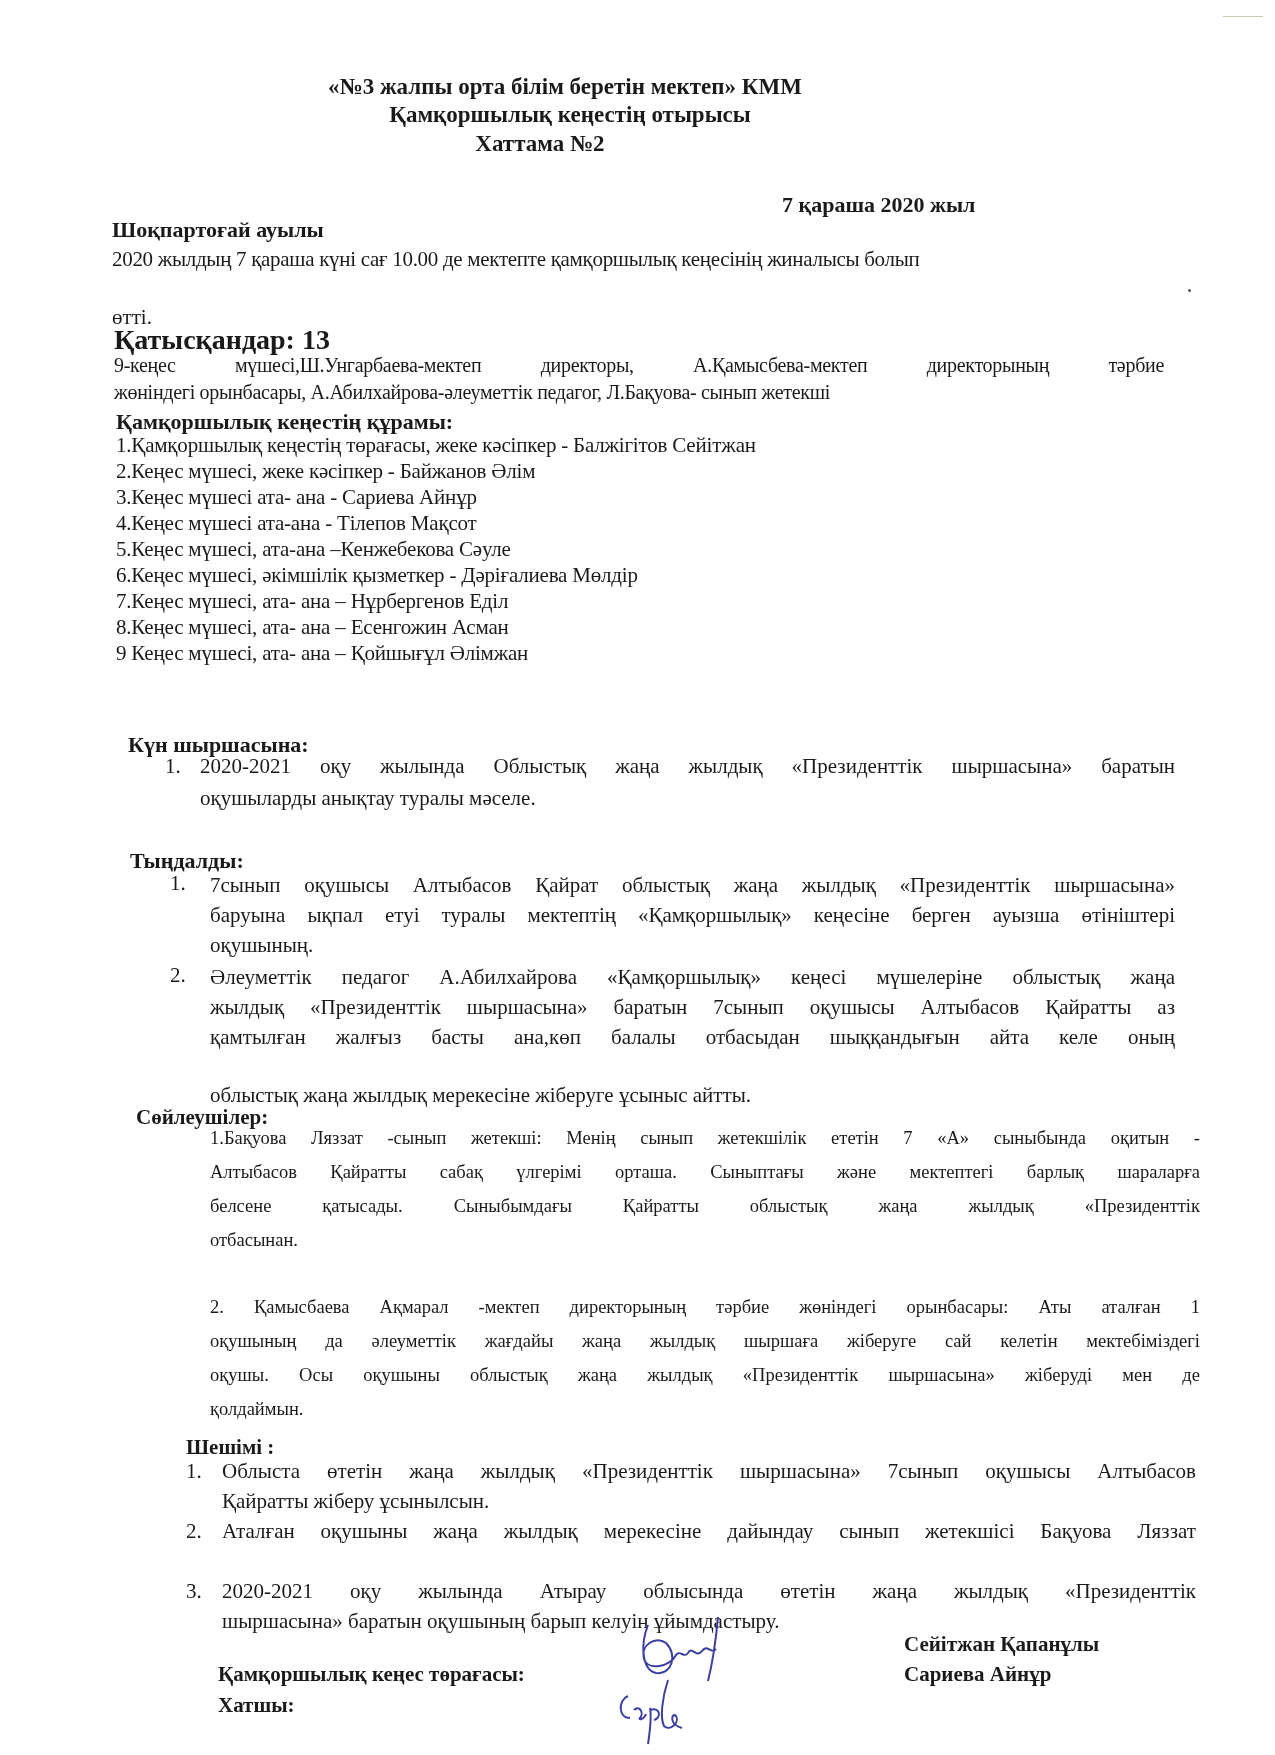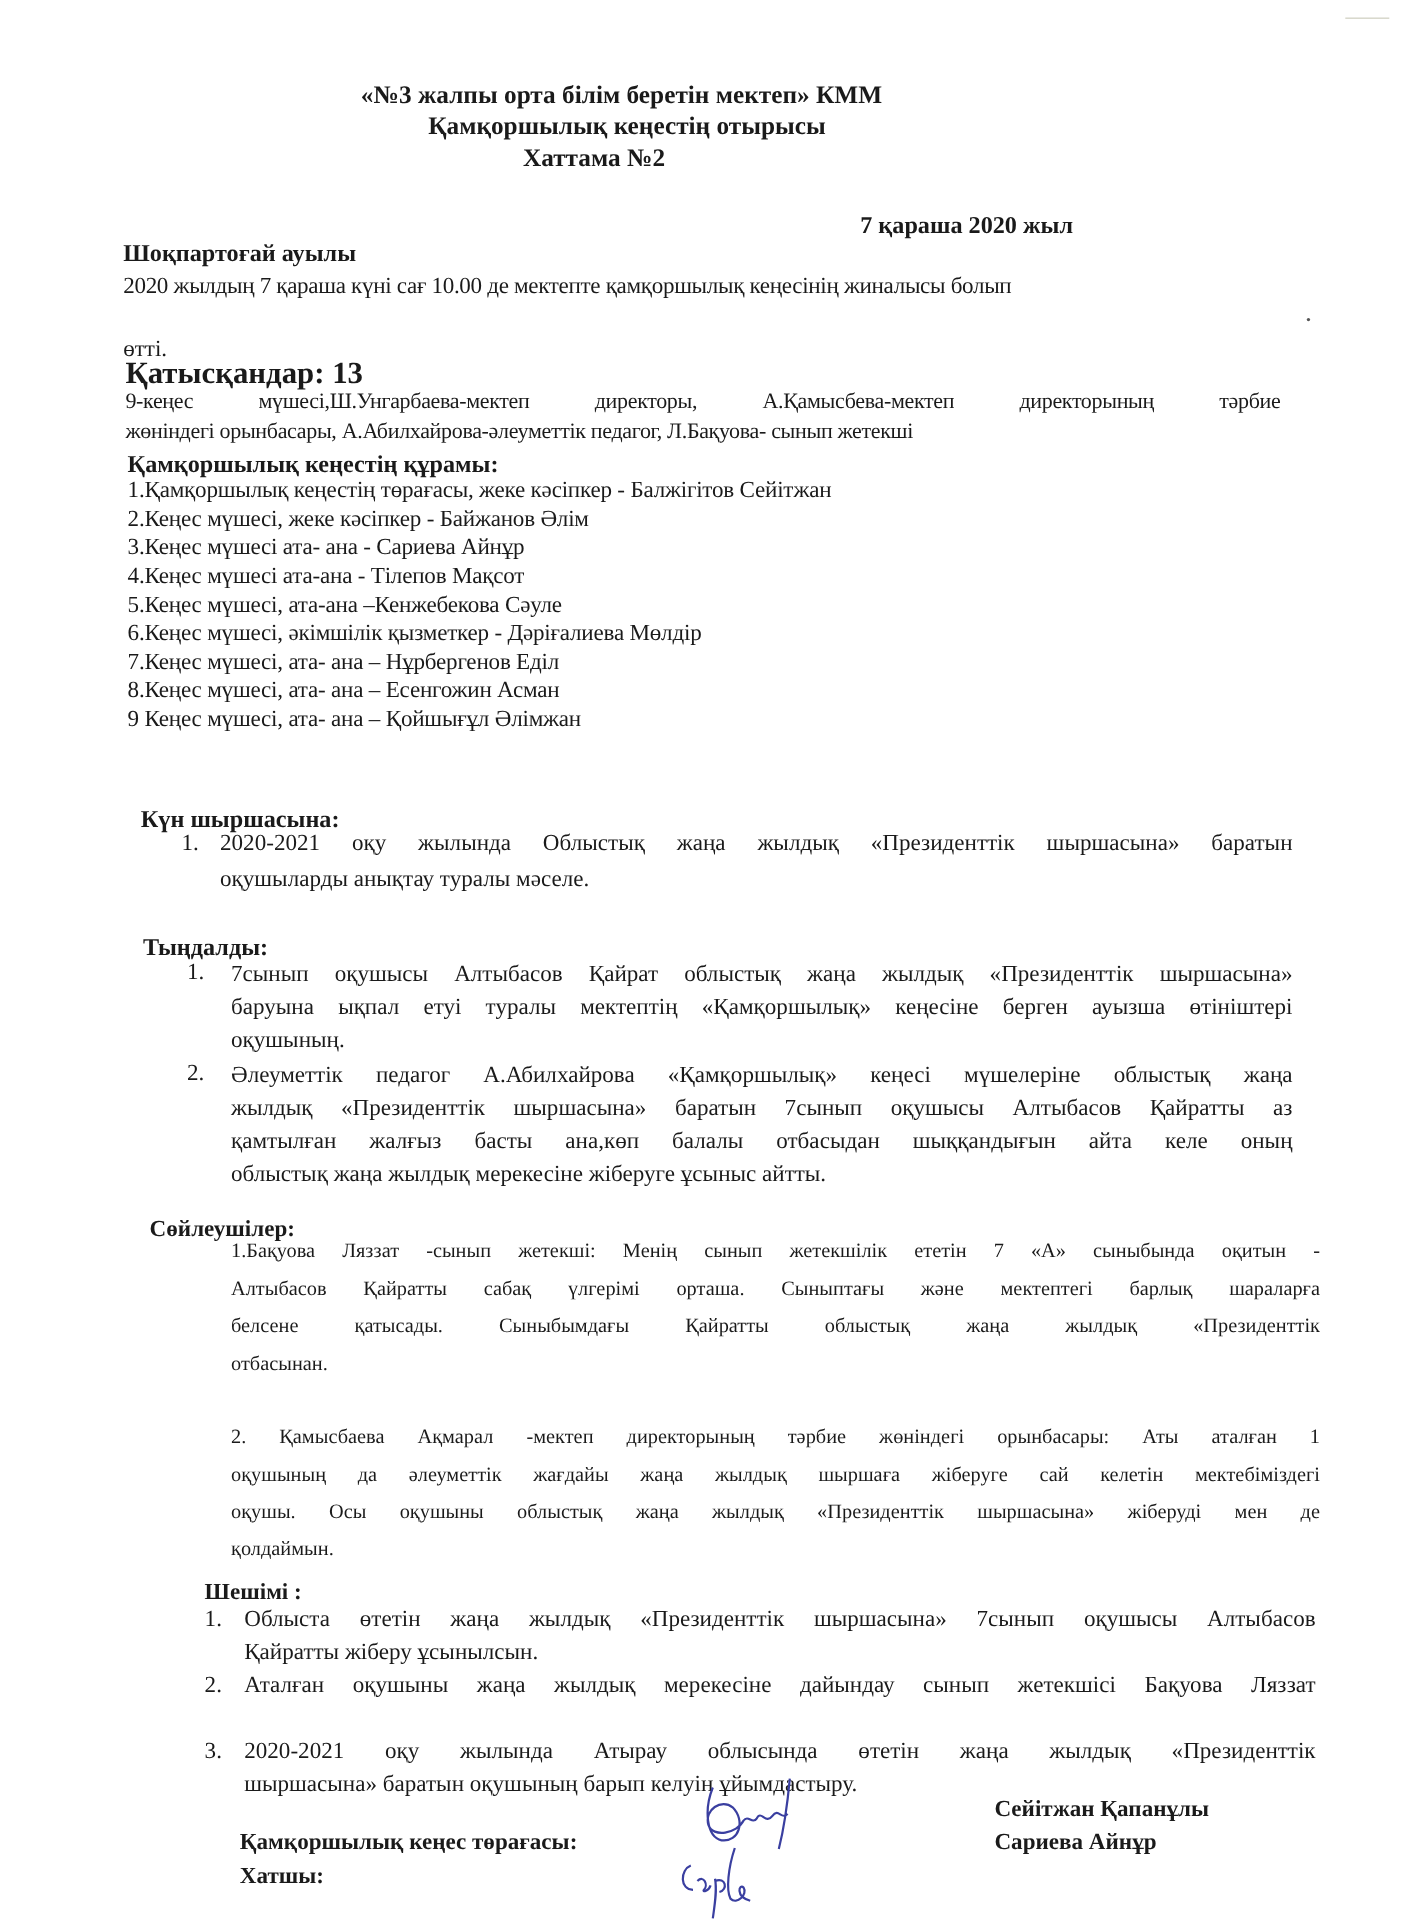--- a/index.html
+++ b/index.html
@@ -68,21 +68,21 @@
     <div class="t" style="position:absolute; left:0; top:0;">1.</div>
     <div class="t just" style="margin-left:40px; line-height:30px;">7сынып оқушысы Алтыбасов Қайрат облыстық жаңа жылдық «Президенттік шыршасына»</div>
     <div class="t just" style="margin-left:40px; line-height:30px;">баруына ықпал етуі туралы мектептің «Қамқоршылық» кеңесіне берген ауызша өтініштері</div>
     <div class="t" style="margin-left:40px; line-height:30px;">оқушының.</div>
   </div>
   <div class="abs" style="left:170px; top:962px; width:1005px;">
     <div class="t" style="position:absolute; left:0; top:0;">2.</div>
     <div class="t just" style="margin-left:40px; line-height:30px;">Әлеуметтік педагог А.Абилхайрова «Қамқоршылық» кеңесі мүшелеріне облыстық жаңа</div>
     <div class="t just" style="margin-left:40px; line-height:30px;">жылдық «Президенттік шыршасына» баратын 7сынып оқушысы Алтыбасов Қайратты аз</div>
     <div class="t just" style="margin-left:40px; line-height:30px;">қамтылған  жалғыз  басты  ана,көп  балалы  отбасыдан  шыққандығын  айта  келе  оның</div>
-    <div class="t" style="margin-left:40px; line-height:30px;">облыстық жаңа жылдық мерекесіне жіберуге ұсыныс айтты.</div>
+    <div class="t" style="margin-left:40px; line-height:30px;margin-top:28px;">облыстық жаңа жылдық мерекесіне жіберуге ұсыныс айтты.</div>
   </div>
 
   <div class="abs bold t" style="left:136px; top:1104px; font-size:21px;">Сөйлеушілер:</div>
   <div class="abs" style="left:210px; top:1121px; width:990px;">
     <div class="speech just">1.Бақуова Ляззат  -сынып жетекші: Менің сынып жетекшілік ететін  7 «А» сыныбында оқитын   -</div>
     <div class="speech just">Алтыбасов Қайратты сабақ үлгерімі орташа. Сыныптағы және мектептегі барлық шараларға</div>
     <div class="speech just">белсене  қатысады.  Сыныбымдағы  Қайратты  облыстық  жаңа  жылдық  «Президенттік</div>
     <div class="speech">отбасынан.</div>
   </div>
   <div class="abs" style="left:210px; top:1290px; width:990px;">

